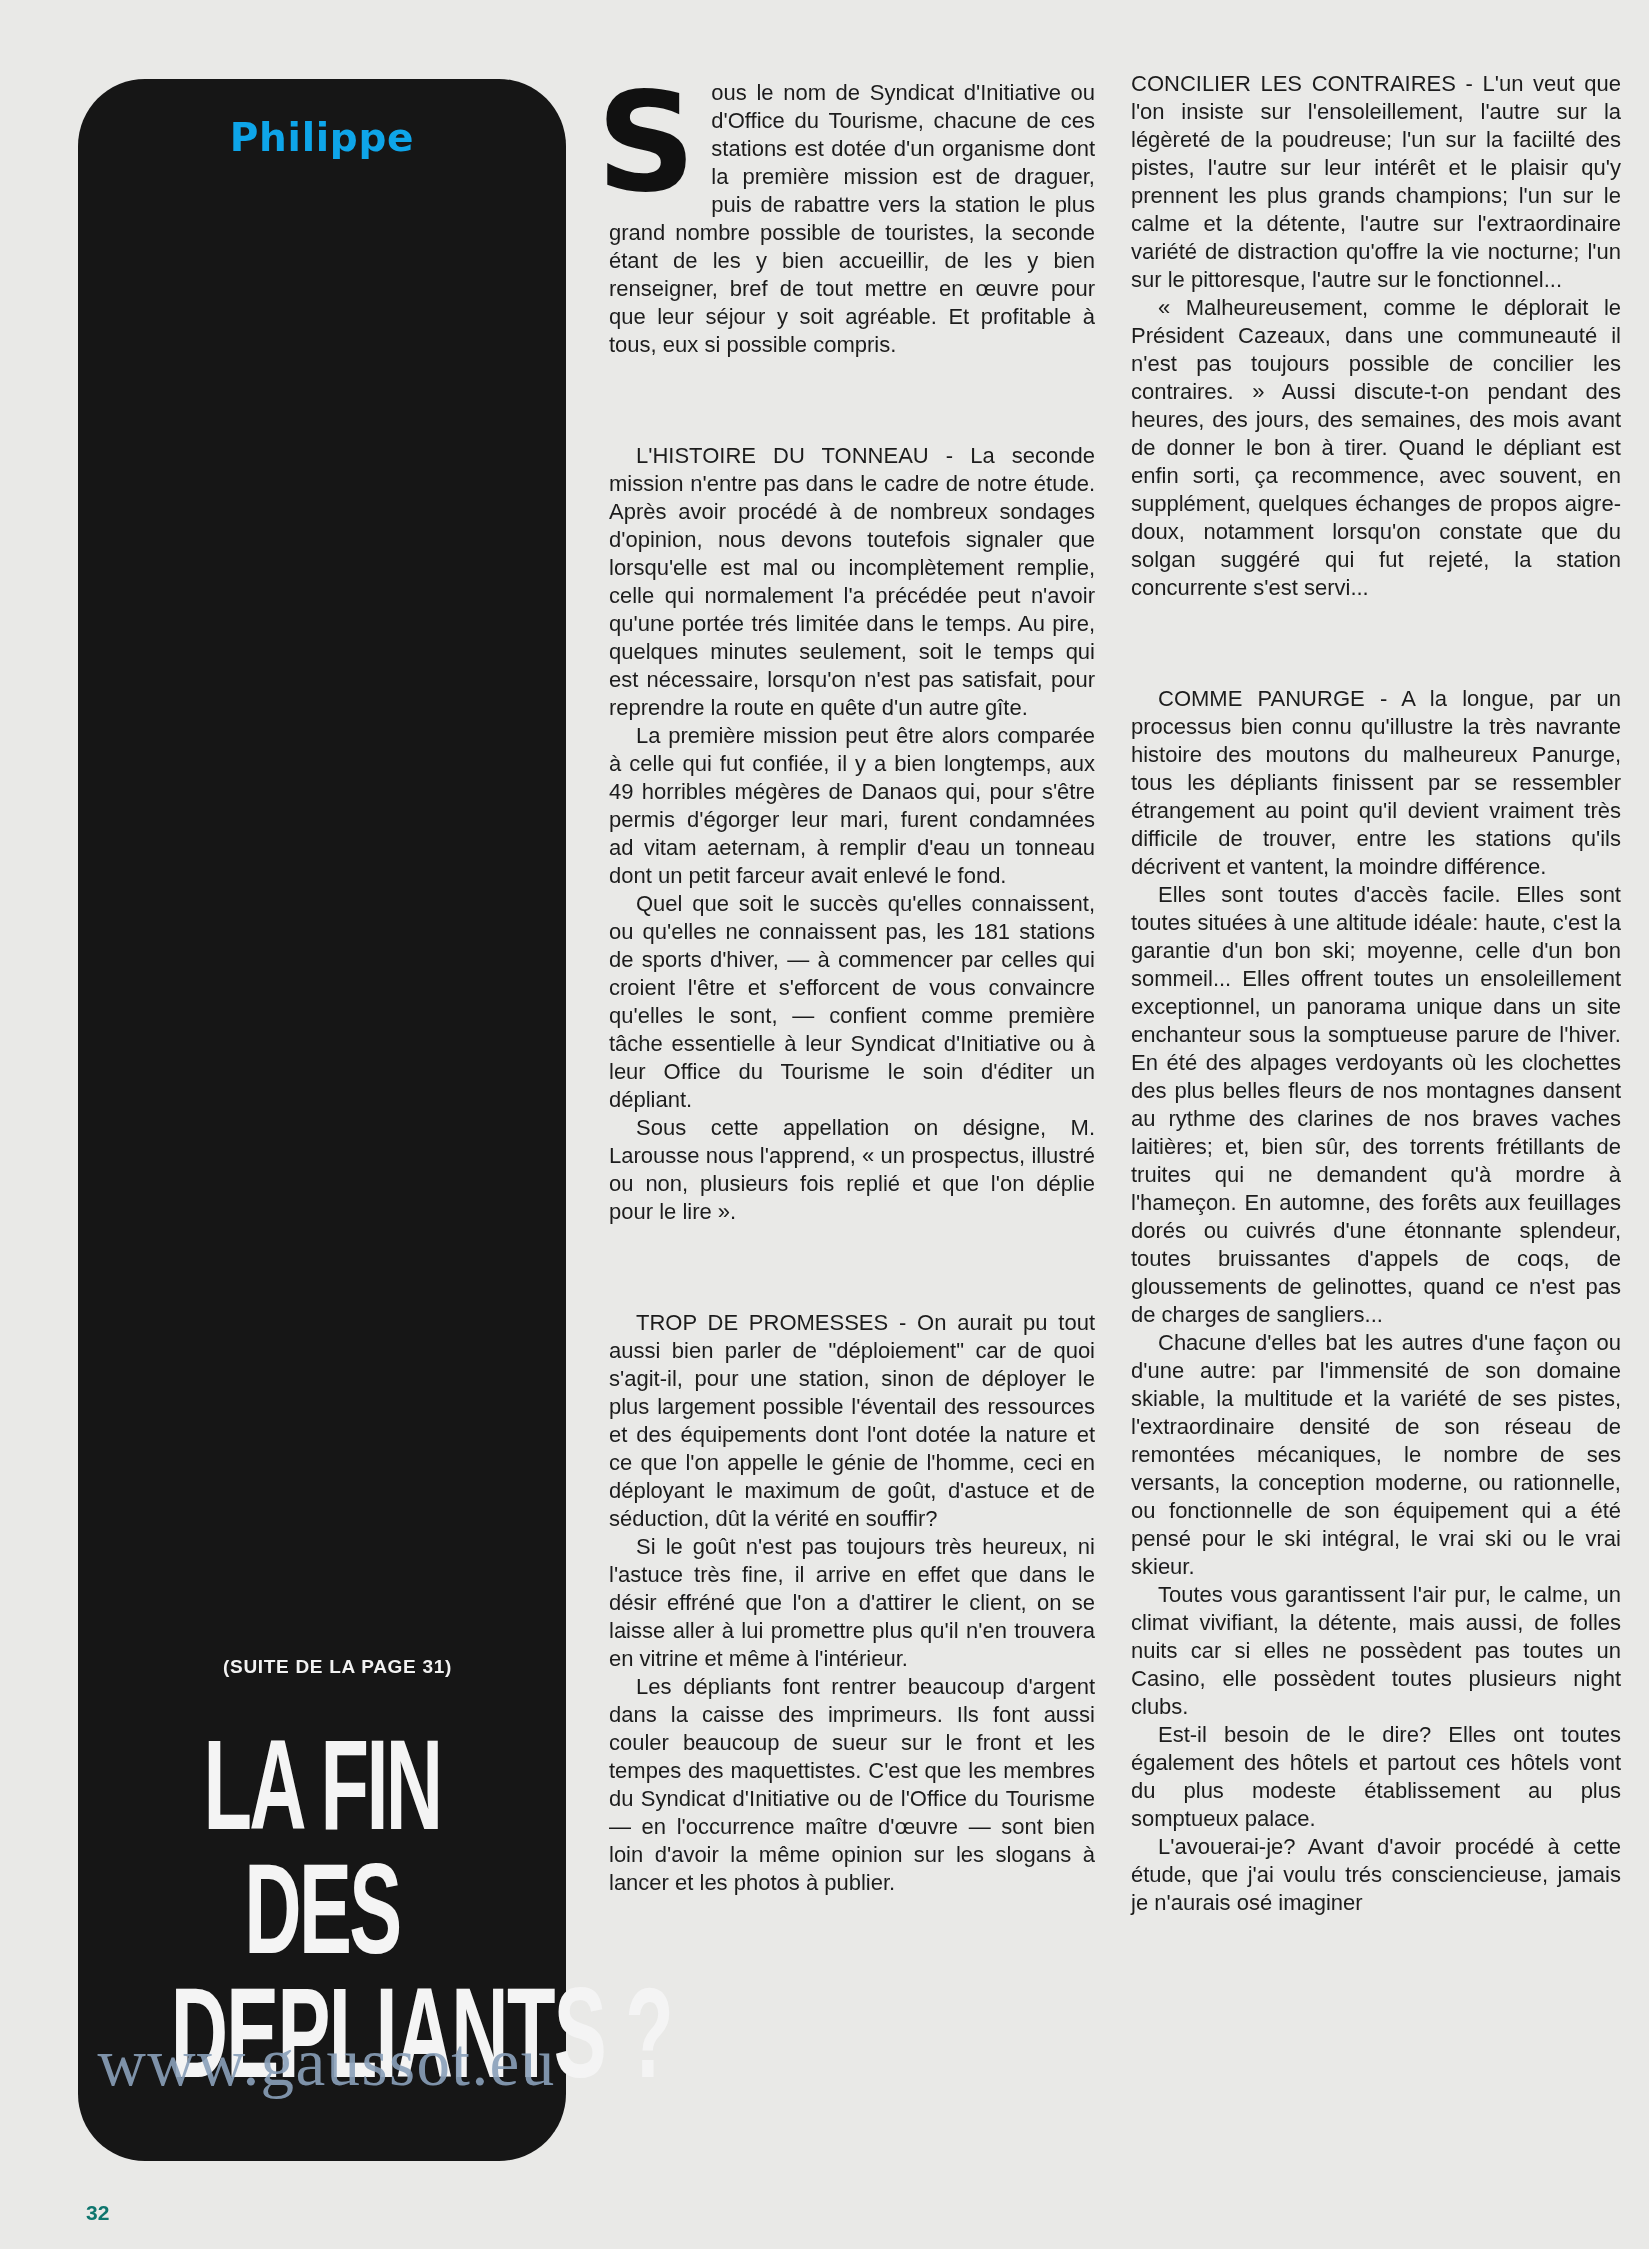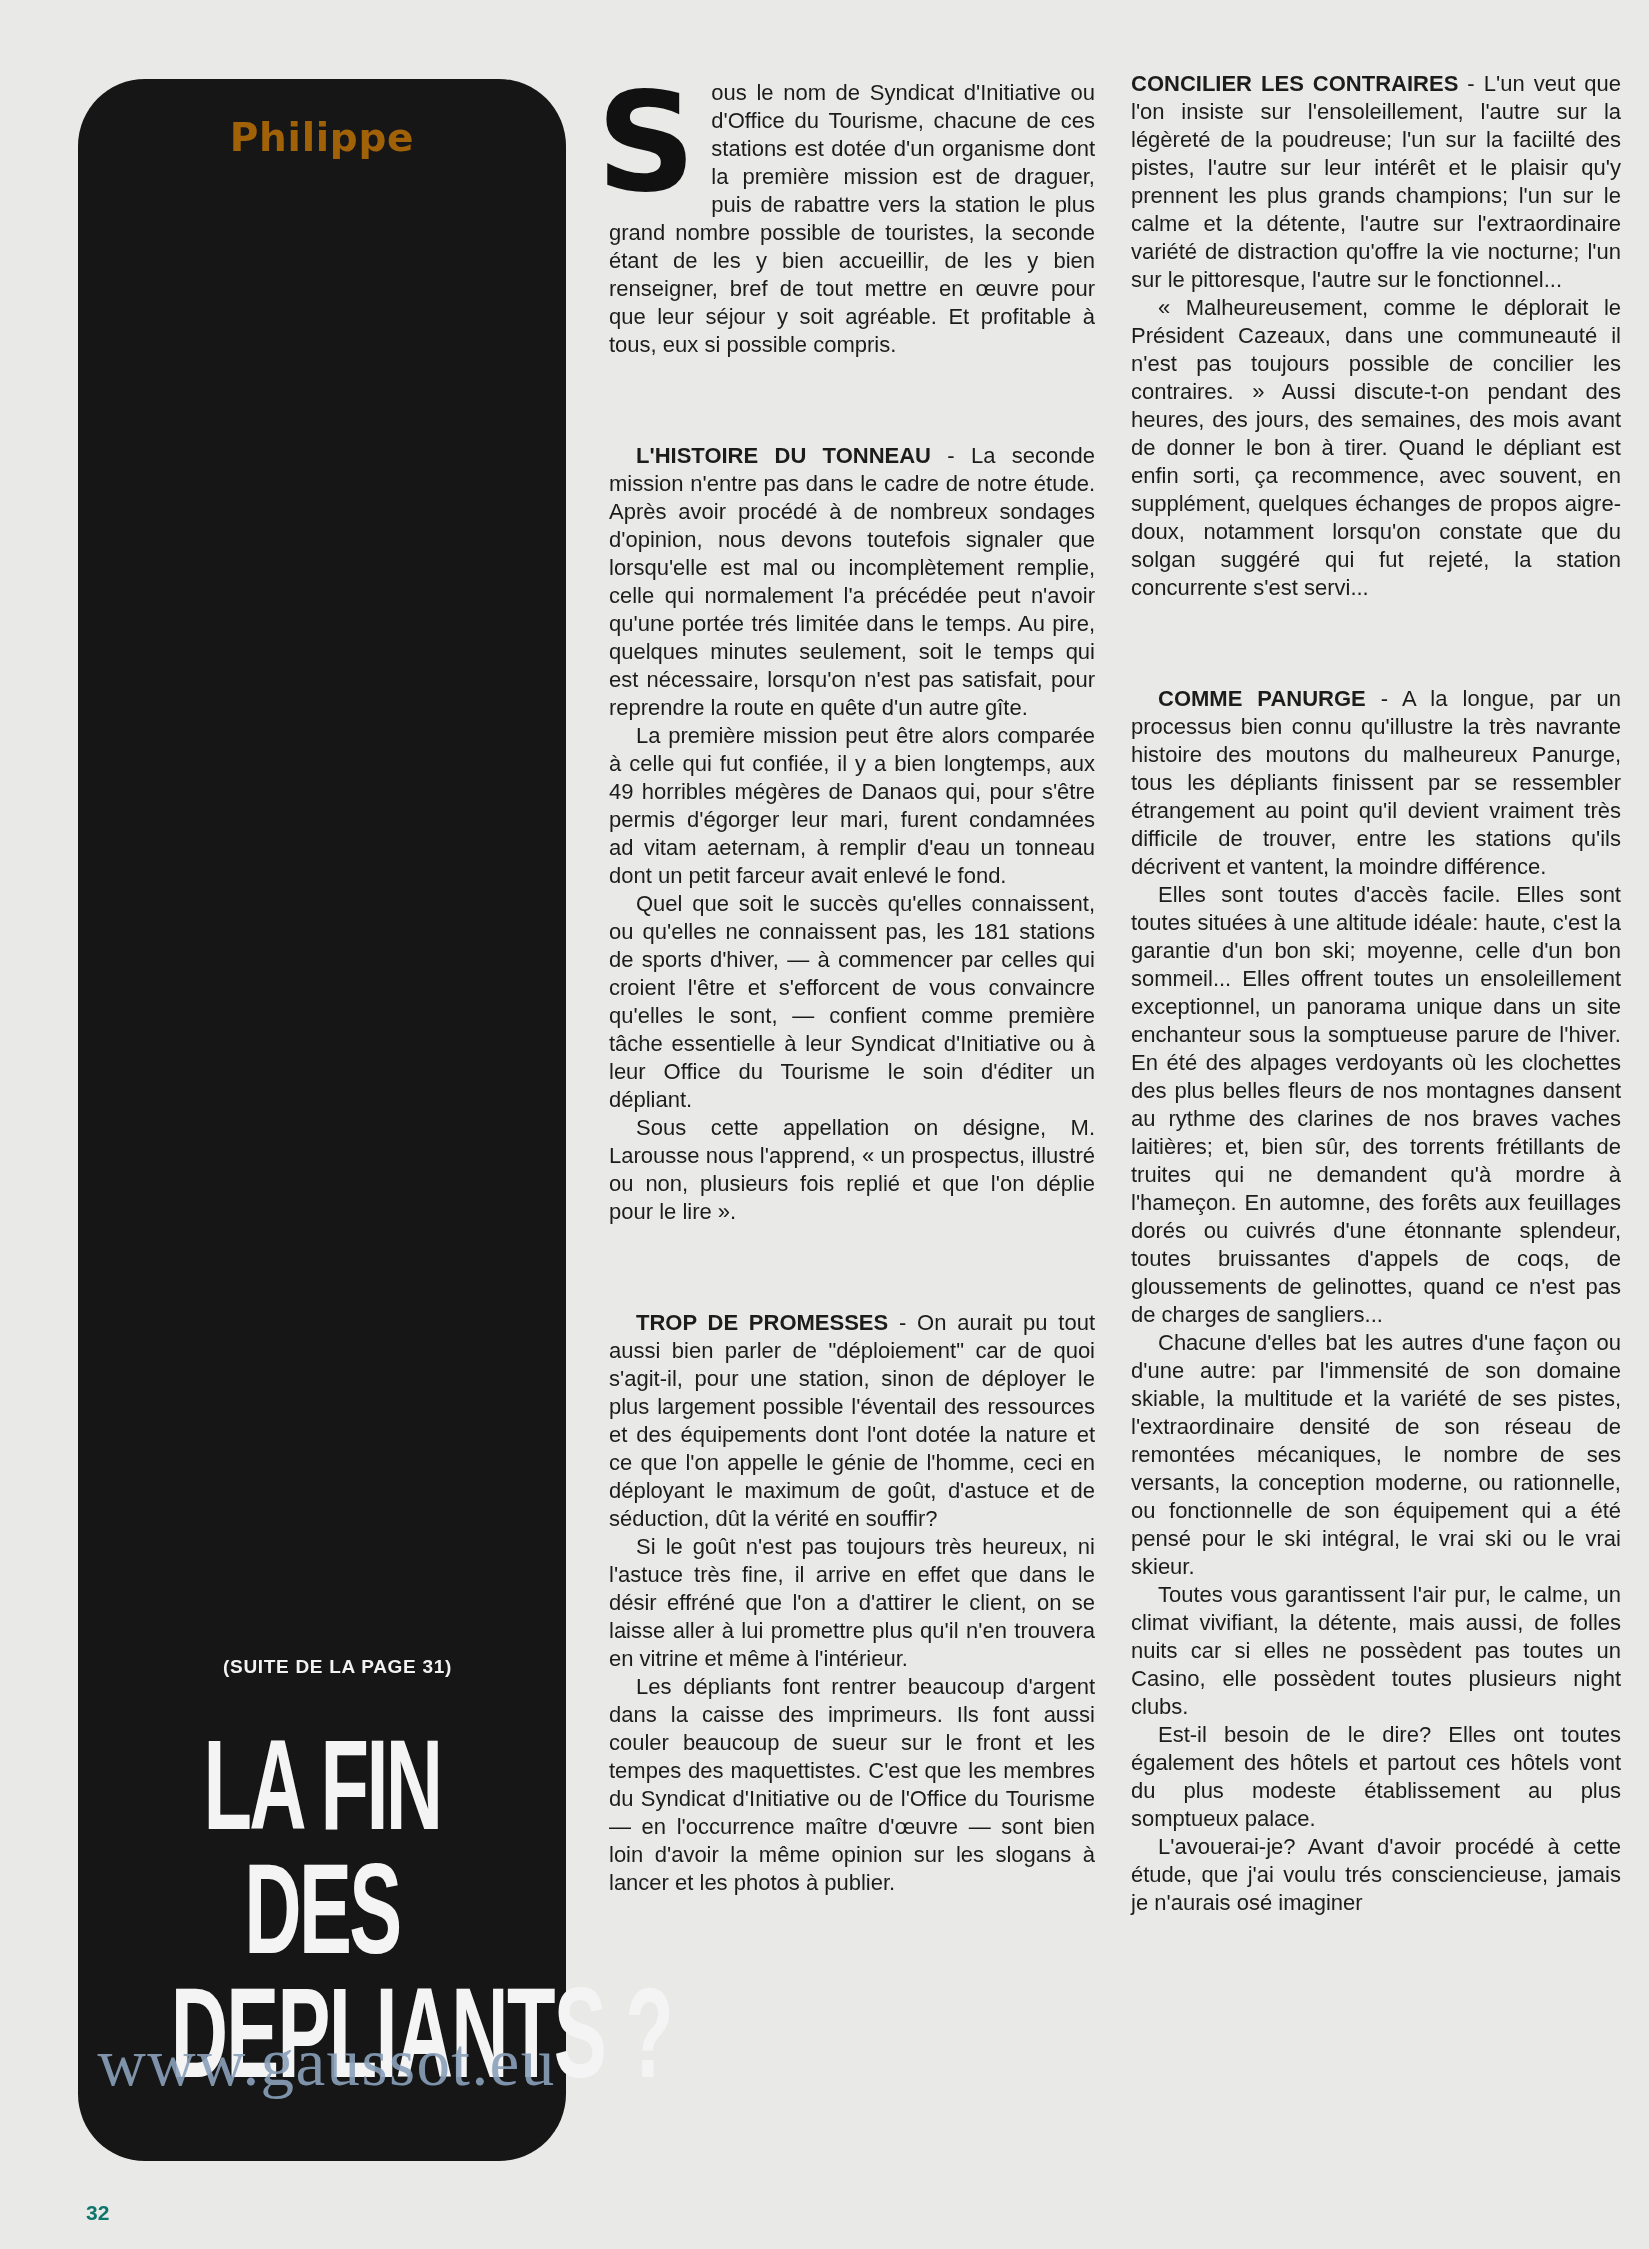--- a/index.html
+++ b/index.html
@@ -15,21 +15,21 @@
       position: absolute;
       left: 78px; top: 79px;
       width: 488px; height: 2082px;
       background: #161616;
       border-radius: 67px;
     }
     .author {
       position: absolute;
       left: 0; right: 0; top: 35px;
       text-align: center;
-      color: #a16207;
+      color: #0ea5e9;
       font-family: "DejaVu Sans", sans-serif;
       font-weight: bold;
       font-size: 39px;
       line-height: 48px;
       letter-spacing: 0.7px;
     }
     .author span { display: block; }
     .suite {
       position: absolute;
       left: 0; right: 0; top: 1577px;
@@ -81,21 +81,21 @@
       font-size: 22px;
       line-height: 28px;
       text-align: justify;
       color: #1c1c1c;
     }
     .col-mid { left: 609px; width: 486px; }
     .col-right { left: 1131px; width: 490px; top: 70px; }
     .col p { margin: 0; text-indent: 0; }
     .col p.ind { text-indent: 27px; }
     .col .gap { height: 83px; }
-    .col .head { font-weight: bold; }
+    .col .head { font-weight: normal; }
     .dropcap {
       float: left;
       font-family: "DejaVu Sans", sans-serif;
       font-weight: bold;
       font-size: 138px;
       line-height: 119px;
       height: 134px;
       margin: 4.2px 15.5px 0 -12.6px;
       color: #111;
     }

